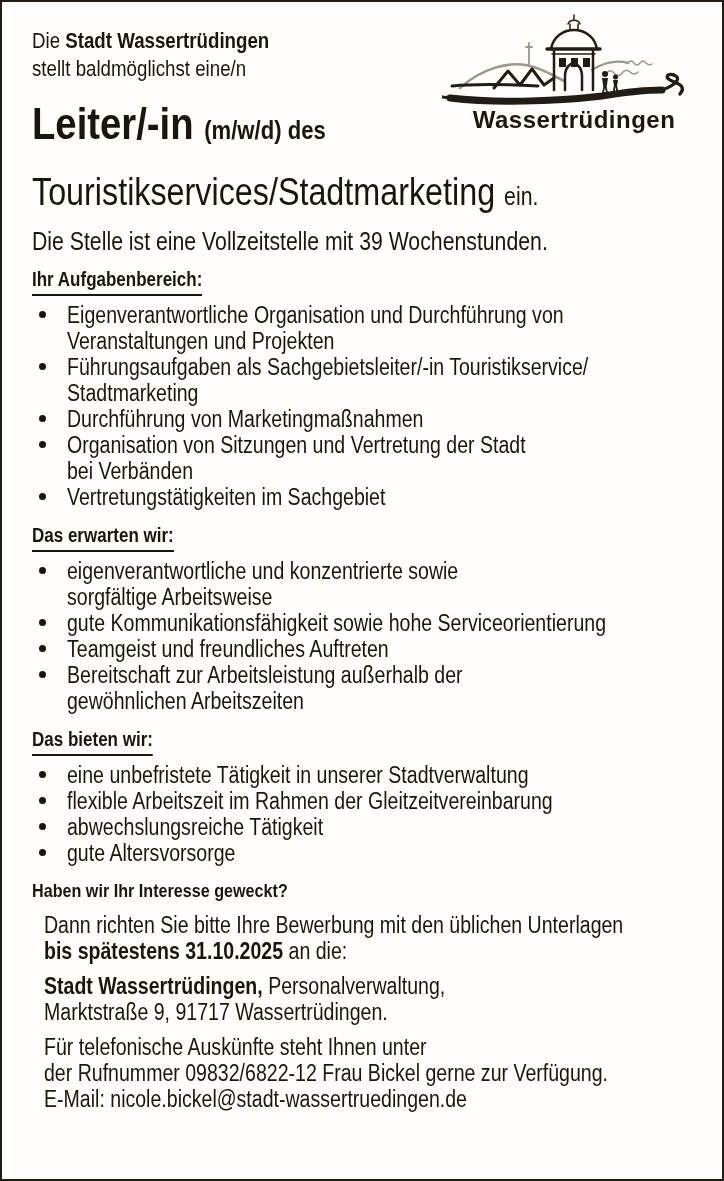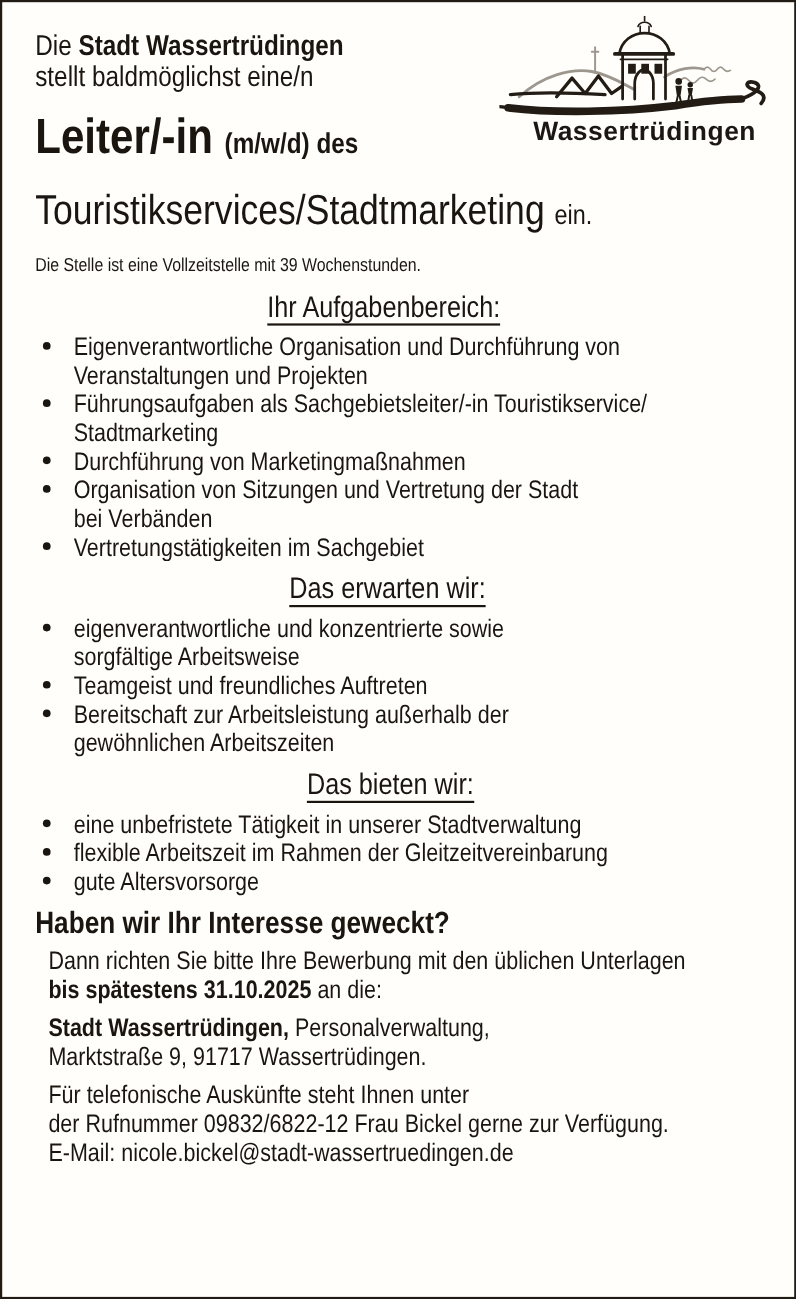--- a/index.html
+++ b/index.html
@@ -3,38 +3,38 @@
 <meta charset="utf-8">
 <style>
   html,body{margin:0;padding:0;background:#ffffff;}
   body{width:724px;height:1181px;font-family:"Liberation Sans",sans-serif;color:#1b1510;}
   .ad{position:relative;box-sizing:border-box;width:724px;height:1181px;
       border:2px solid #211b14;background:#fffefb;overflow:hidden;
       padding:25px 18px 0 30px;}
   .cond{display:inline-block;transform:scaleX(.85);transform-origin:0 0;white-space:nowrap;}
   .b{font-weight:bold;}
   
-  .intro{margin:0;font-size:26px;line-height:28px;}
+  .intro{margin:0;font-size:22px;line-height:28px;}
   
   .hl1{margin:15px 0 13px;font-size:45px;line-height:52px;font-weight:bold;}
   .hl1 .sm{font-size:26px;}
   .hl2{margin:0;font-size:38px;line-height:47px;font-weight:normal;}
   .hl2 .sm{font-size:25px;}
   
-  .summary{margin:8px 0 6px;font-size:17px;line-height:26px;}
-  .sec-h{margin:11px 0 0;font-size:27px;line-height:28px;font-weight:normal;text-align:center;}
+  .summary{margin:8px 0 6px;font-size:25px;line-height:26px;}
+  .sec-h{margin:11px 0 0;font-size:20px;line-height:28px;font-weight:bold;}
   .sec-h .u{border-bottom:2px solid #1b1510;padding-bottom:1px;}
   .blist{margin:6px 0 0;padding:0;list-style:none;}
   .blist li{position:relative;padding-left:35px;font-size:23px;line-height:26px;}
   .dot{position:absolute;left:7px;top:9px;width:7px;height:7px;border-radius:50%;background:#1b1510;}
-  .interest{margin:11px 0 0;font-size:28px;line-height:28px;font-weight:bold;}
+  .interest{margin:11px 0 0;font-size:19px;line-height:28px;font-weight:bold;}
   .para{margin:7px 12px 0;font-size:23px;line-height:26px;}
   .para.sp{margin-top:9px;}
   
-  .logo{position:absolute;top:12px;right:4px;width:264px;height:124px;}
+  .logo{position:absolute;top:12px;right:16px;width:264px;height:124px;}
   .logo svg{display:block;}
   .logo-text{margin-top:-2px;text-align:center;font-size:24px;font-weight:bold;letter-spacing:.5px;color:#1c1712;}
 </style>
 </head>
 <body>
 
 <div class="ad">
 
   <div class="logo">
     <svg width="264" height="94" viewBox="0 -4 264 94" aria-hidden="true">
@@ -111,30 +111,32 @@
     <li><span class="dot"></span><span class="cond">Durchführung von Marketingmaßnahmen</span></li>
     <li><span class="dot"></span><span class="cond">Organisation von Sitzungen und Vertretung der Stadt<br>bei Verbänden</span></li>
     <li><span class="dot"></span><span class="cond">Vertretungstätigkeiten im Sachgebiet</span></li>
   </ul>
 
   <h2 class="sec-h">
     <span class="cond u">Das erwarten wir:</span>
   </h2>
   <ul class="blist">
     <li><span class="dot"></span><span class="cond">eigenverantwortliche und konzentrierte sowie<br>sorgfältige Arbeitsweise</span></li>
+    <li><span class="dot"></span><span class="cond">gute Kommunikationsfähigkeit sowie hohe Serviceorientierung</span></li>
     <li><span class="dot"></span><span class="cond">Teamgeist und freundliches Auftreten</span></li>
     <li><span class="dot"></span><span class="cond">Bereitschaft zur Arbeitsleistung außerhalb der<br>gewöhnlichen Arbeitszeiten</span></li>
   </ul>
 
   <h2 class="sec-h">
     <span class="cond u">Das bieten wir:</span>
   </h2>
   <ul class="blist">
     <li><span class="dot"></span><span class="cond">eine unbefristete Tätigkeit in unserer Stadtverwaltung</span></li>
     <li><span class="dot"></span><span class="cond">flexible Arbeitszeit im Rahmen der Gleitzeitvereinbarung</span></li>
+    <li><span class="dot"></span><span class="cond">abwechslungsreiche Tätigkeit</span></li>
     <li><span class="dot"></span><span class="cond">gute Altersvorsorge</span></li>
   </ul>
 
   <p class="interest">
     <span class="cond">Haben wir Ihr Interesse geweckt?</span>
   </p>
 
   <p class="para">
     <span class="cond"><span>Dann richten Sie bitte Ihre Bewerbung mit den üblichen Unterlagen</span><br><span class="b">bis spätestens 31.10.2025</span> <span>an die:</span></span>
   </p>

